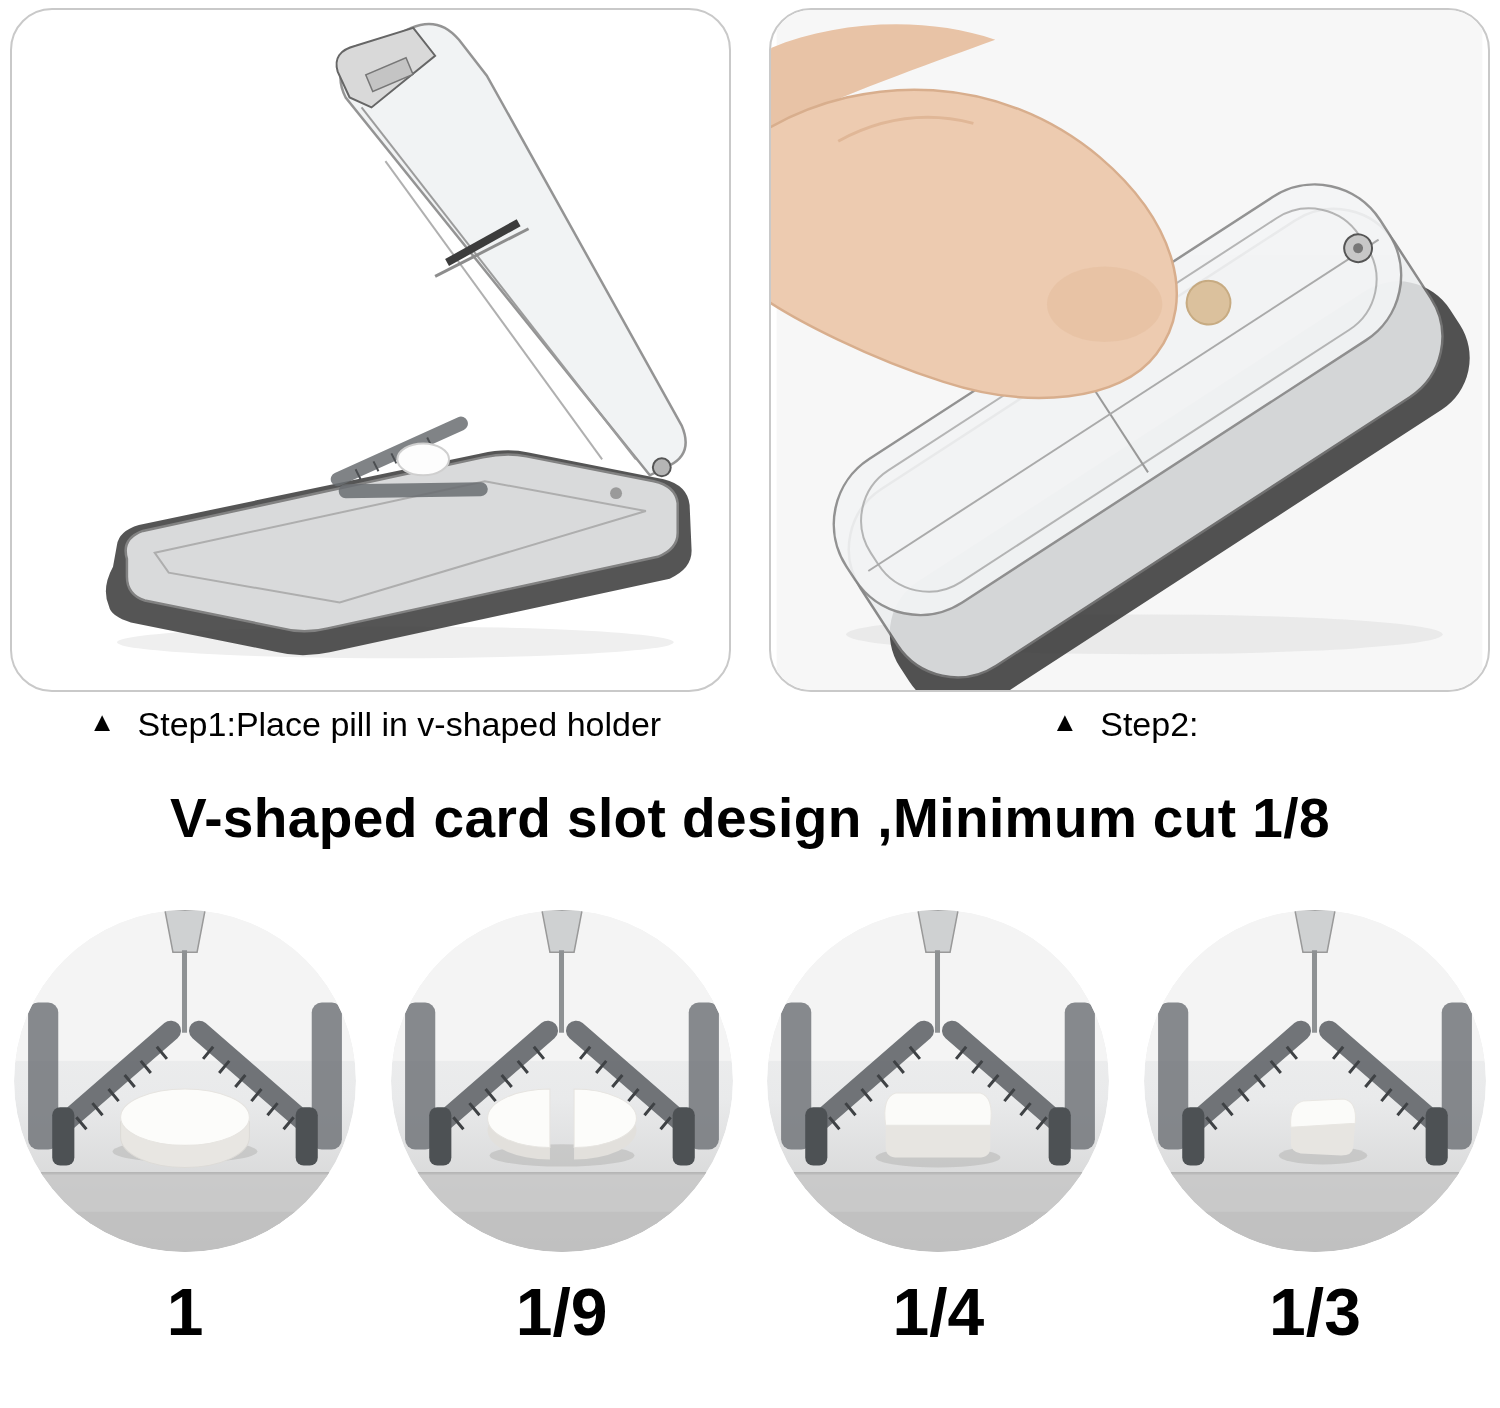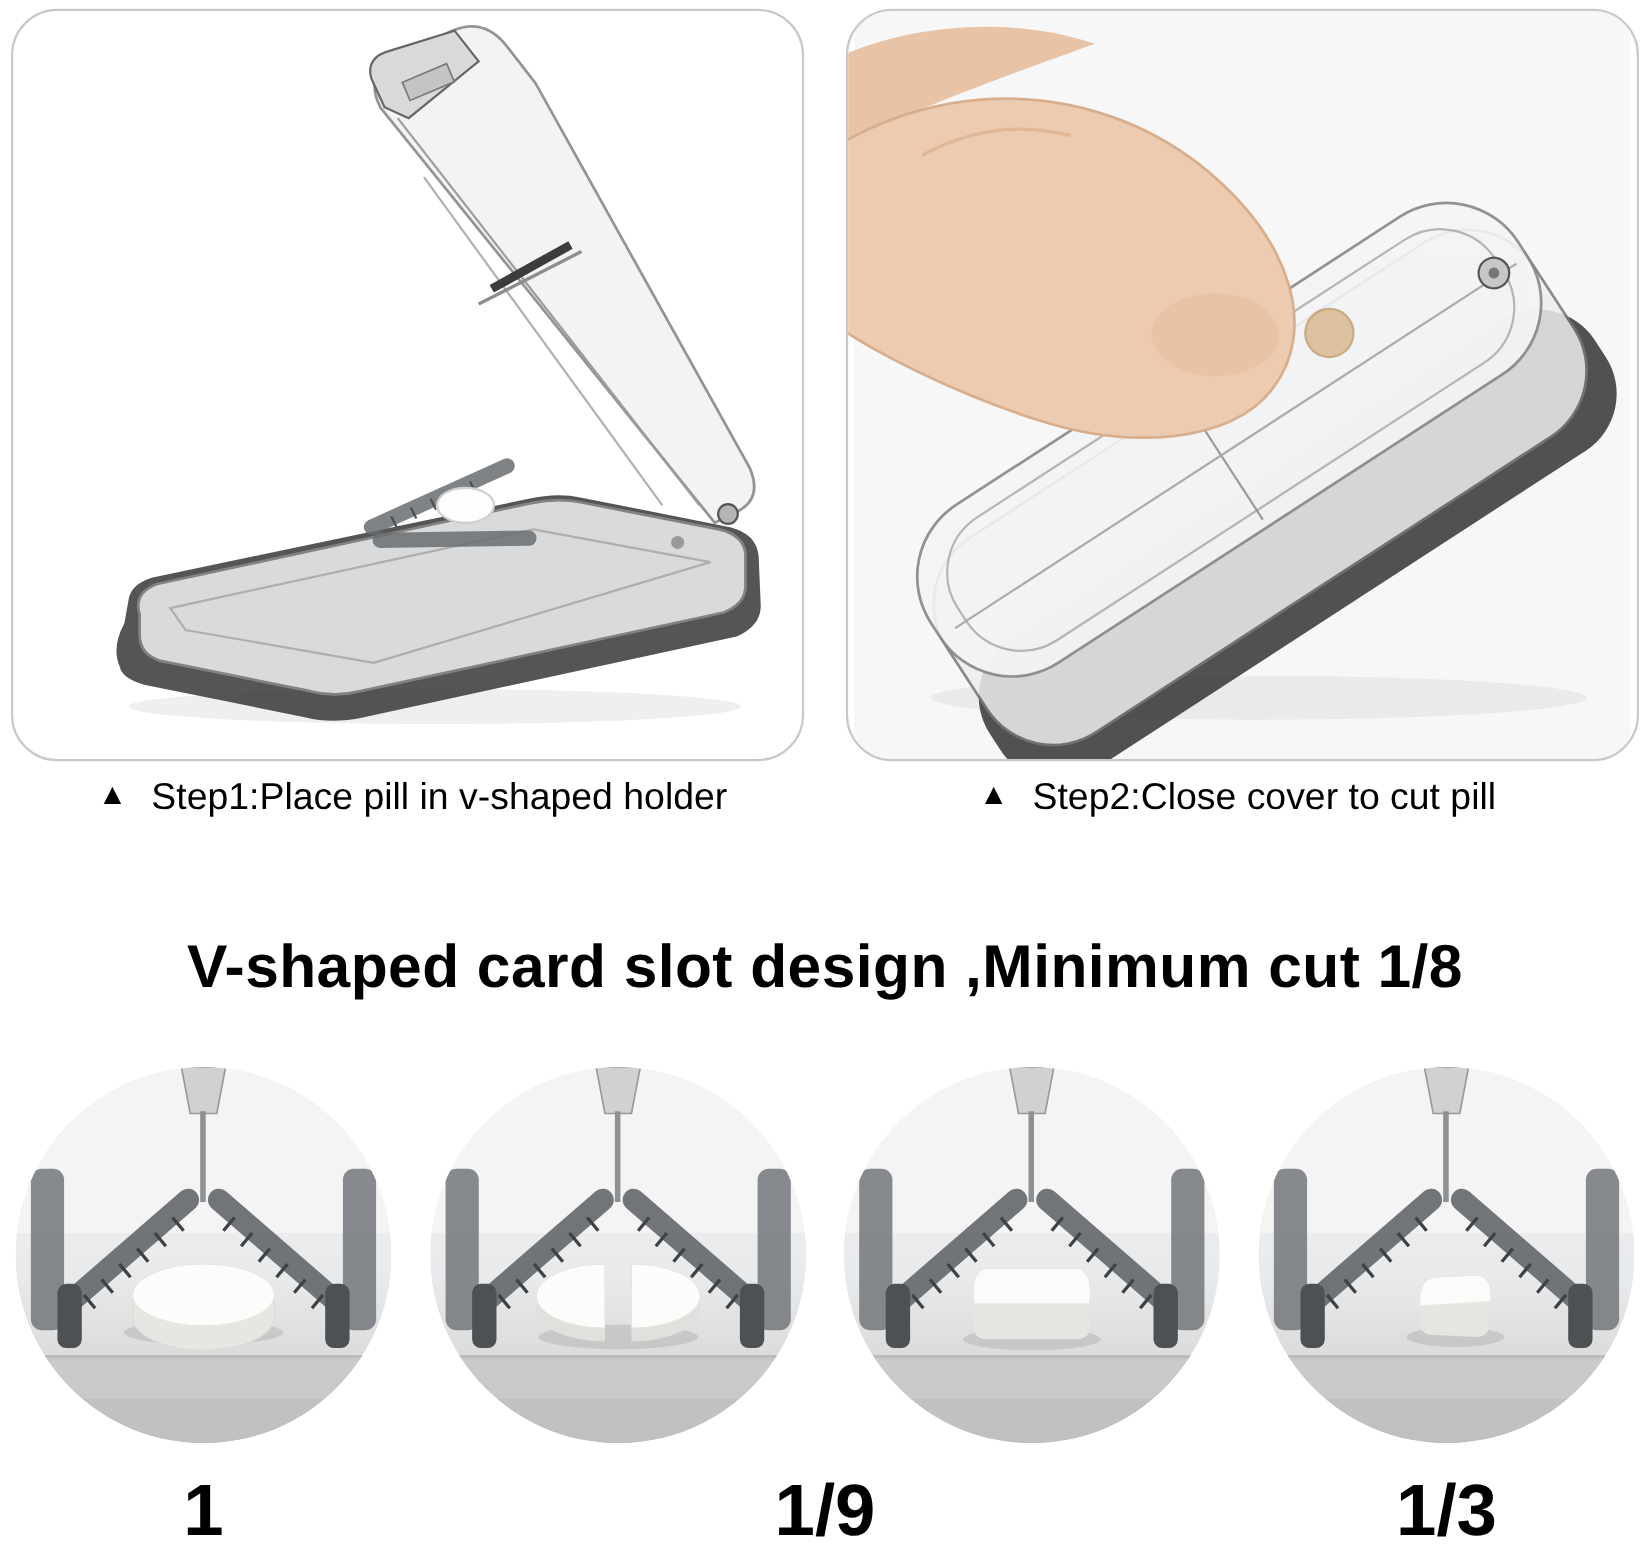--- a/index.html
+++ b/index.html
@@ -12,21 +12,21 @@
   .panels-row { display:flex; gap:38px; padding:8px 10px 0 10px; }
   .panel {
     flex:1; height:684px; border:2px solid #c9c9c9; border-radius:42px;
     overflow:hidden; background:#fff;
   }
   .panel svg { width:100%; height:100%; display:block; }
   .captions-row { display:flex; margin-top:12px; }
   .caption { flex:1; display:flex; align-items:center; justify-content:center; font-size:34px; line-height:1.2; }
   .caption .tri { font-size:27px; margin-right:22px; transform:translateY(-2px); }
   .caption b { font-weight:normal; }
-  .heading { margin-top:101px; text-align:center; font-size:55px; font-weight:bold; letter-spacing:0.4px; }
+  .heading { margin-top:41px; text-align:center; font-size:55px; font-weight:bold; letter-spacing:0.4px; }
   .circles-row { display:flex; justify-content:space-between; padding:0 14px; margin-top:60px; }
   .circle { width:342px; height:342px; border-radius:50%; overflow:hidden; }
   .circle svg { width:100%; height:100%; display:block; }
   .labels-row { display:flex; justify-content:space-between; padding:0 14px; margin-top:22px; }
   .fraction-label { width:342px; text-align:center; font-size:66px; font-weight:bold; }
 </style>
 </head>
 <body>
 
 <div class="page">
@@ -95,21 +95,20 @@
 
   <div class="captions-row">
     <p class="caption">
       <span class="tri">▲</span>
       <b>Step1:</b>
         <span>Place pill in v-shaped holder</span>
     </p>
     <p class="caption">
       <span class="tri">▲</span>
       <b>Step2:</b>
-        <span>Close cover to cut pill</span>
     </p>
   </div>
 
   <h1 class="heading">V-shaped card slot design ,Minimum cut 1/8</h1>
 
   <div class="circles-row">
 
     <div class="circle">
       <svg viewBox="0 0 340 340">
         <defs>
@@ -265,16 +264,17 @@
             <path d="M 146 216 Q 144 194 158 190 L 198 188 Q 212 190 210 212 Z" fill="#fbfbf9" stroke="#e8e6e2" stroke-width="1"></path>
           </g>
         </g>
       </svg>
     </div>
   </div>
 
   <div class="labels-row">
     <div class="fraction-label">1</div>
     <div class="fraction-label">1/9</div>
+    <div class="fraction-label">1/4</div>
     <div class="fraction-label">1/3</div>
   </div>
 
 </div>
 
 </body></html>

